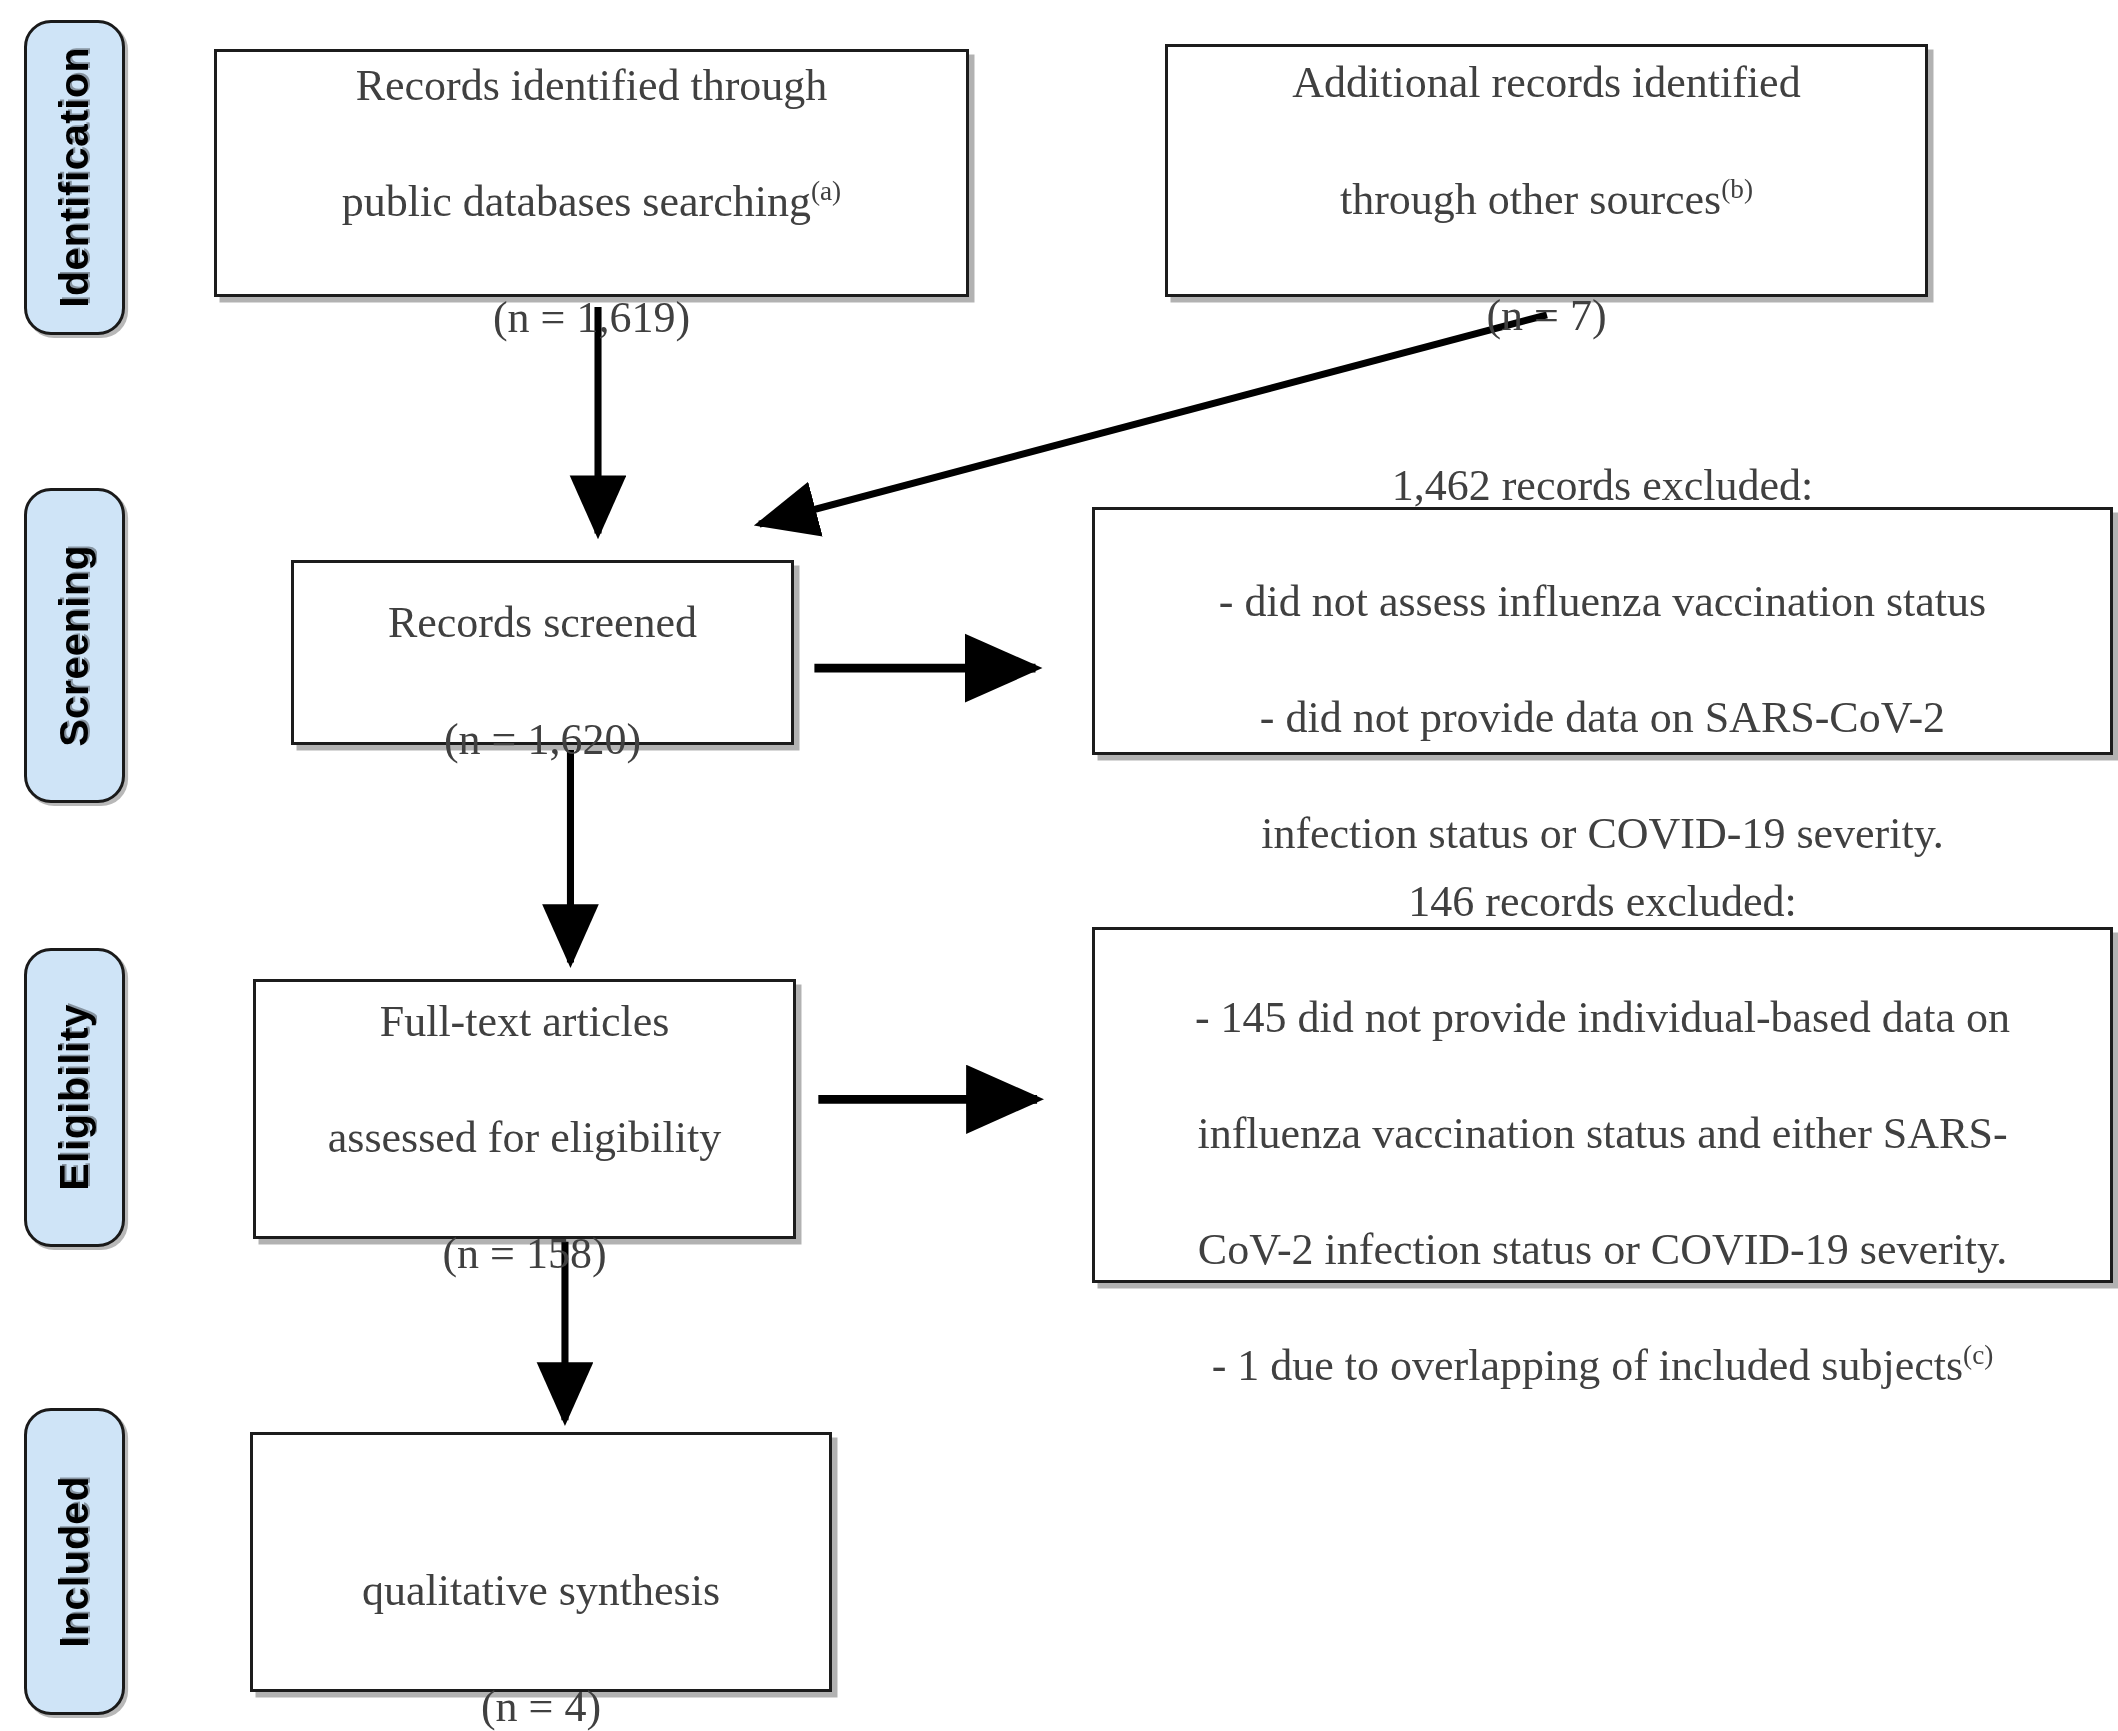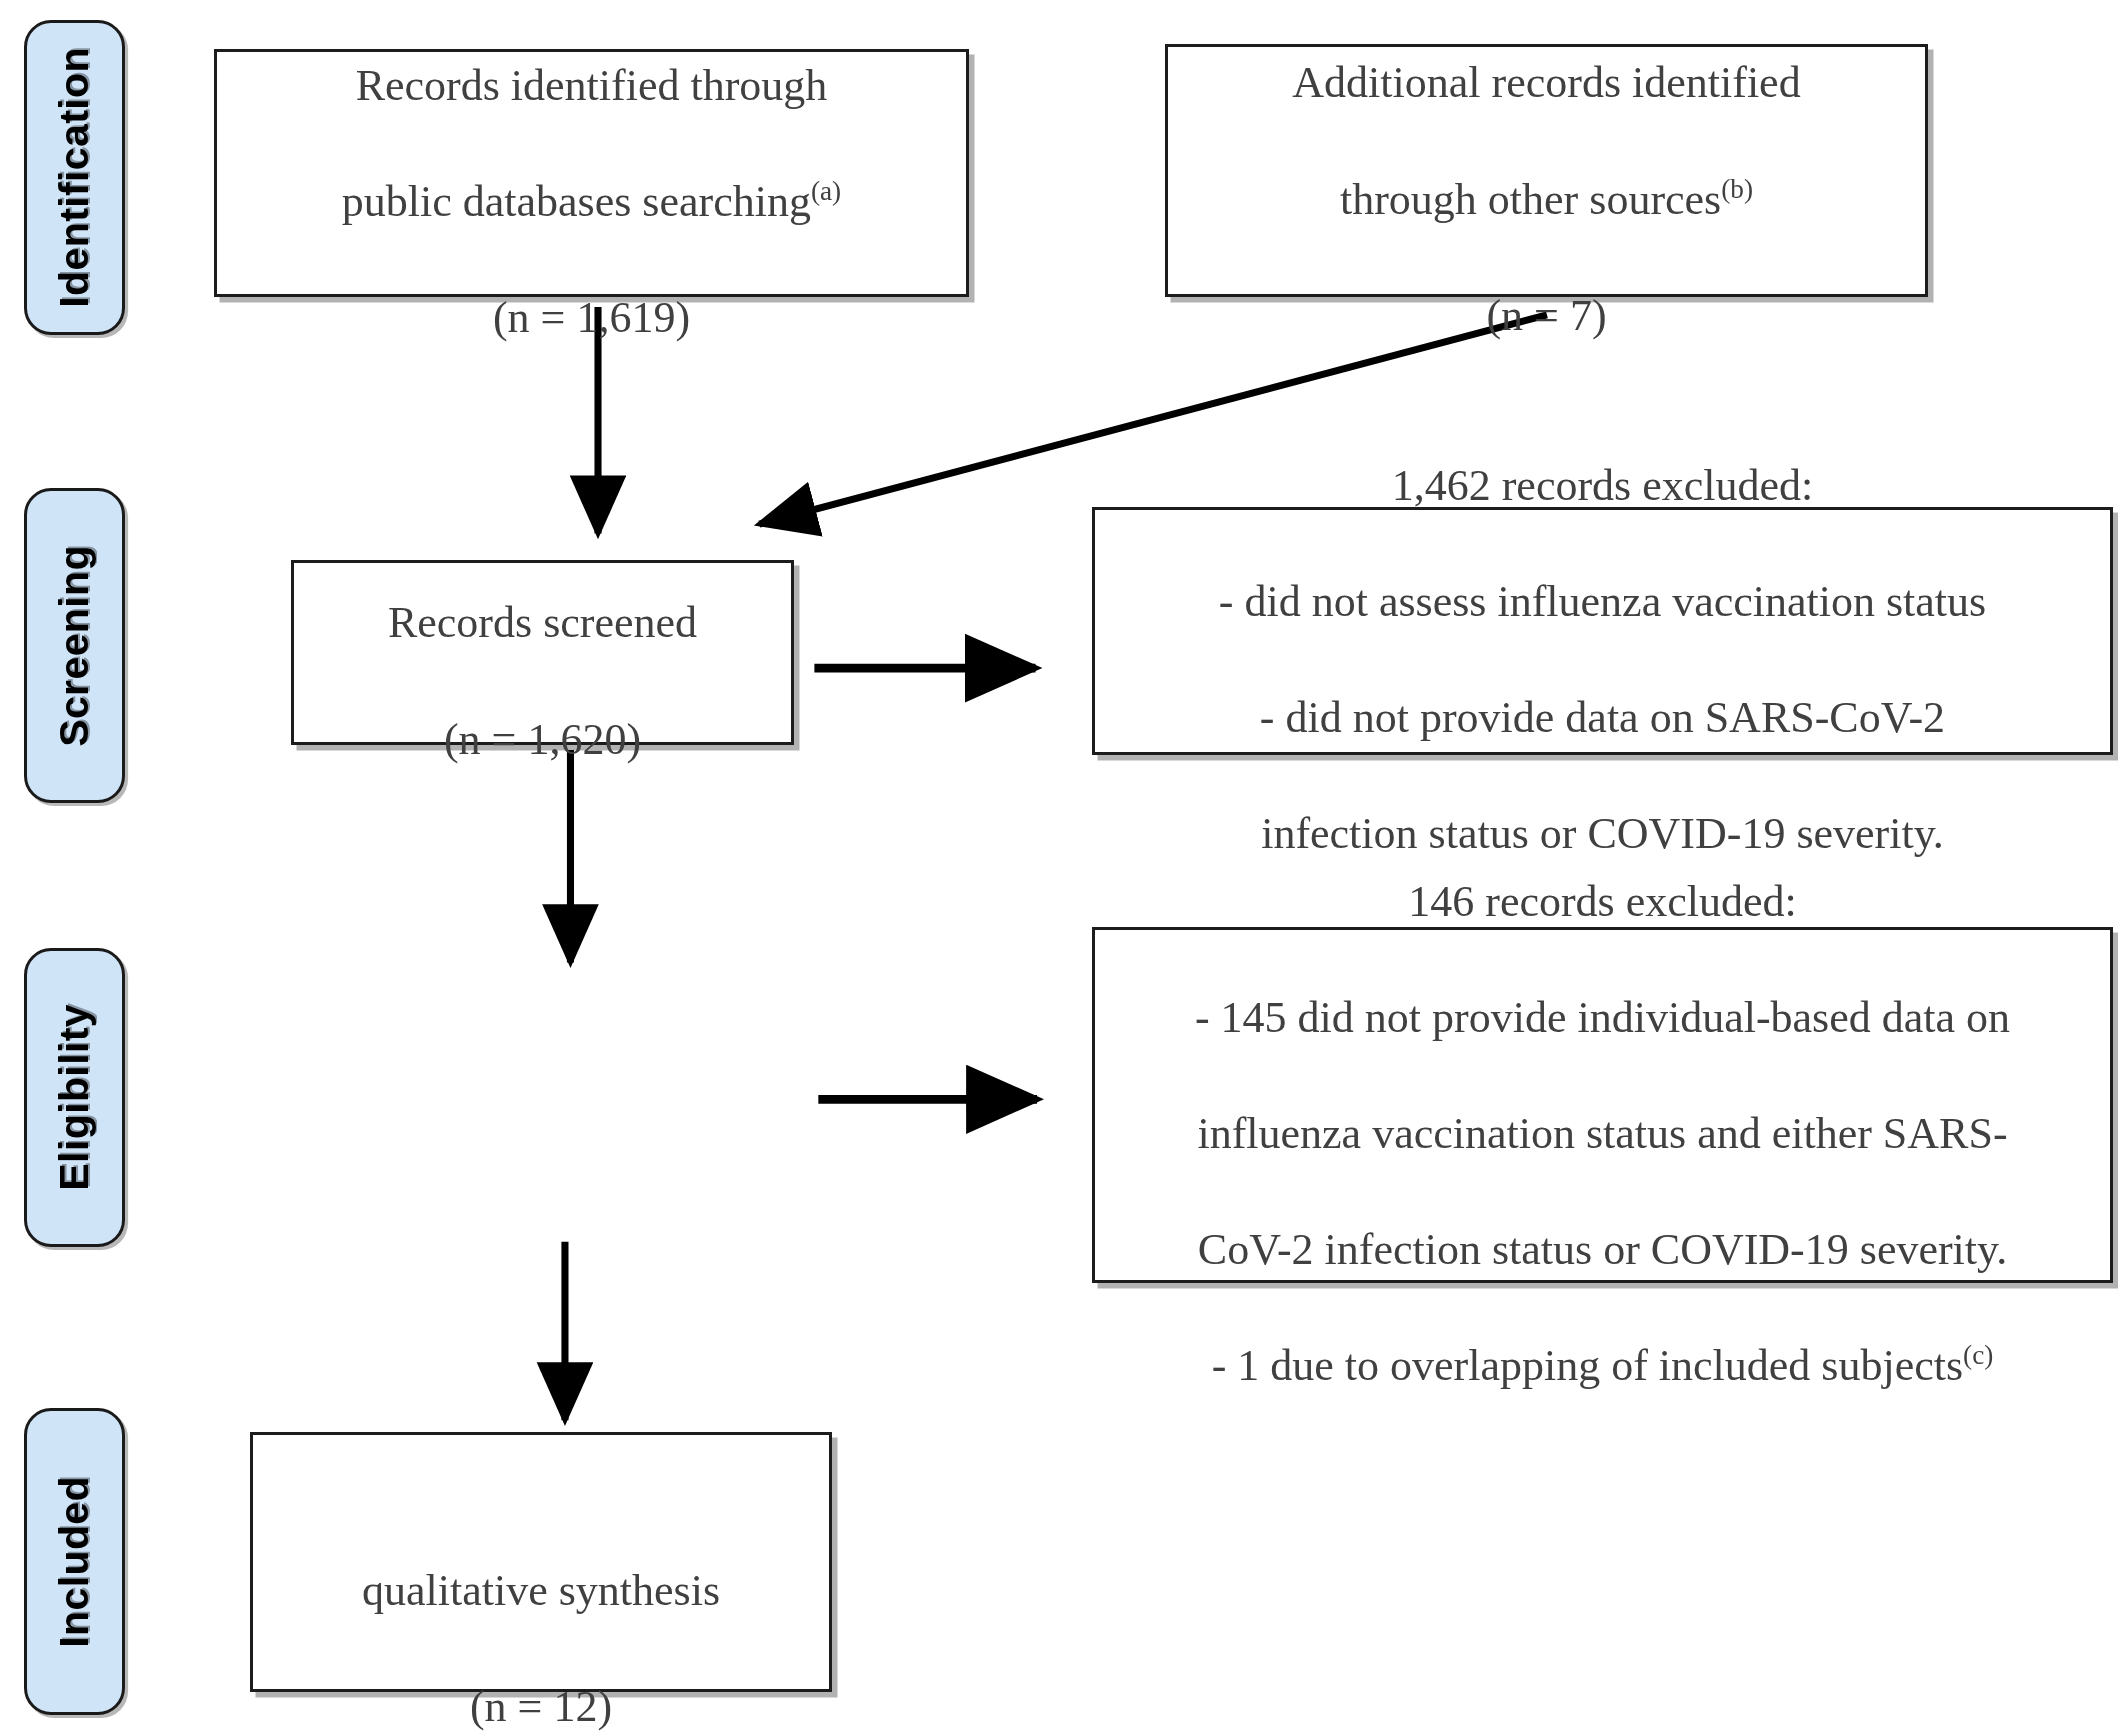--- a/index.html
+++ b/index.html
@@ -145,33 +145,40 @@
 
   <div class="flow-box align-left" style="left:1092px; top:507px; width:1021px; height:248px;">
     <div class="box-text">
       <span>1,462 records excluded:</span><br>
       <span>- did not assess influenza vaccination status</span><br>
       <span>- did not provide data on SARS-CoV-2</span><br>
       <span>infection status or COVID-19 severity.</span>
     </div>
   </div>
 
+  <div class="flow-box" style="left:253px; top:979px; width:543px; height:260px;">
+    <div class="box-text">
+      <span>Full-text articles</span><br>
+      <span>assessed for eligibility</span><br>
+      <span>(n = 158)</span>
+    </div>
+  </div>
 
   <div class="flow-box align-left" style="left:1092px; top:915px; width:1021px; height:356px;margin-top:12px;">
     <div class="box-text">
       <span>146 records excluded:</span><br>
       <span>- 145 did not provide individual-based data on</span><br>
       <span>influenza vaccination status and either SARS-</span><br>
       <span>CoV-2 infection status or COVID-19 severity.</span><br>
       <span>- 1 due to overlapping of included subjects</span><span class="sup">(c)</span>
     </div>
   </div>
 
   <div class="flow-box" style="left:250px; top:1432px; width:582px; height:260px;">
     <div class="box-text">
       <br>
       <span>qualitative synthesis</span><br>
-      <span>(n = 12)</span>
+      <span>(n = 4)</span>
     </div>
   </div>
 
 </div>
 
 
 </body></html>

